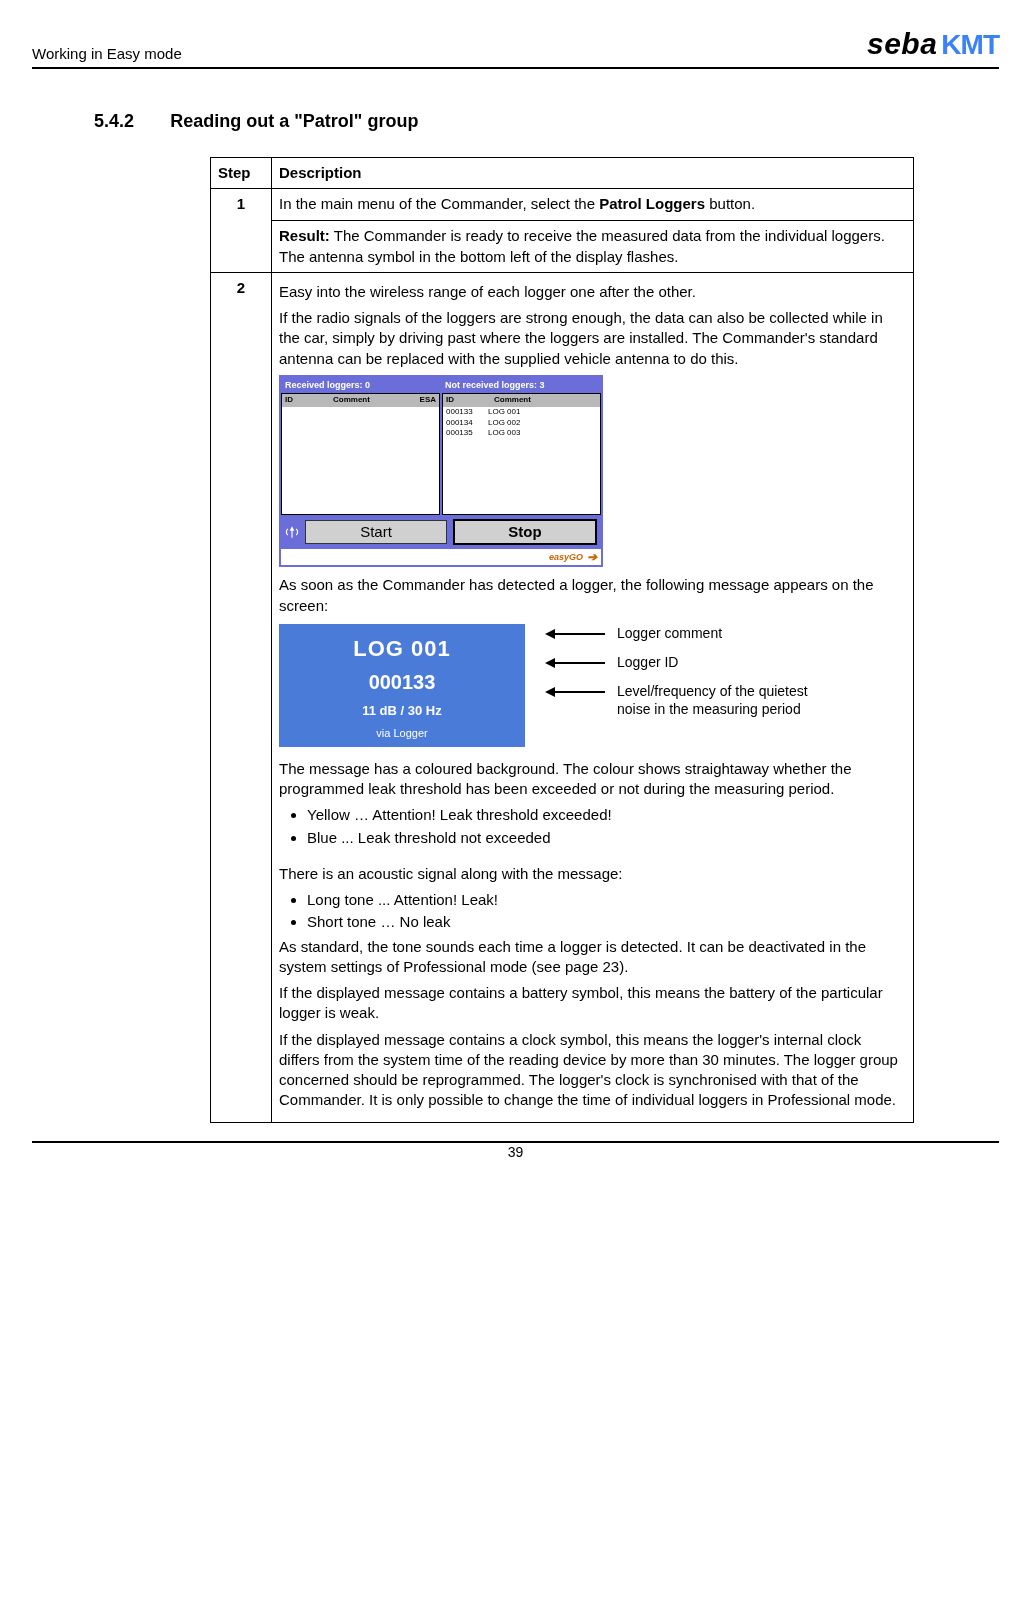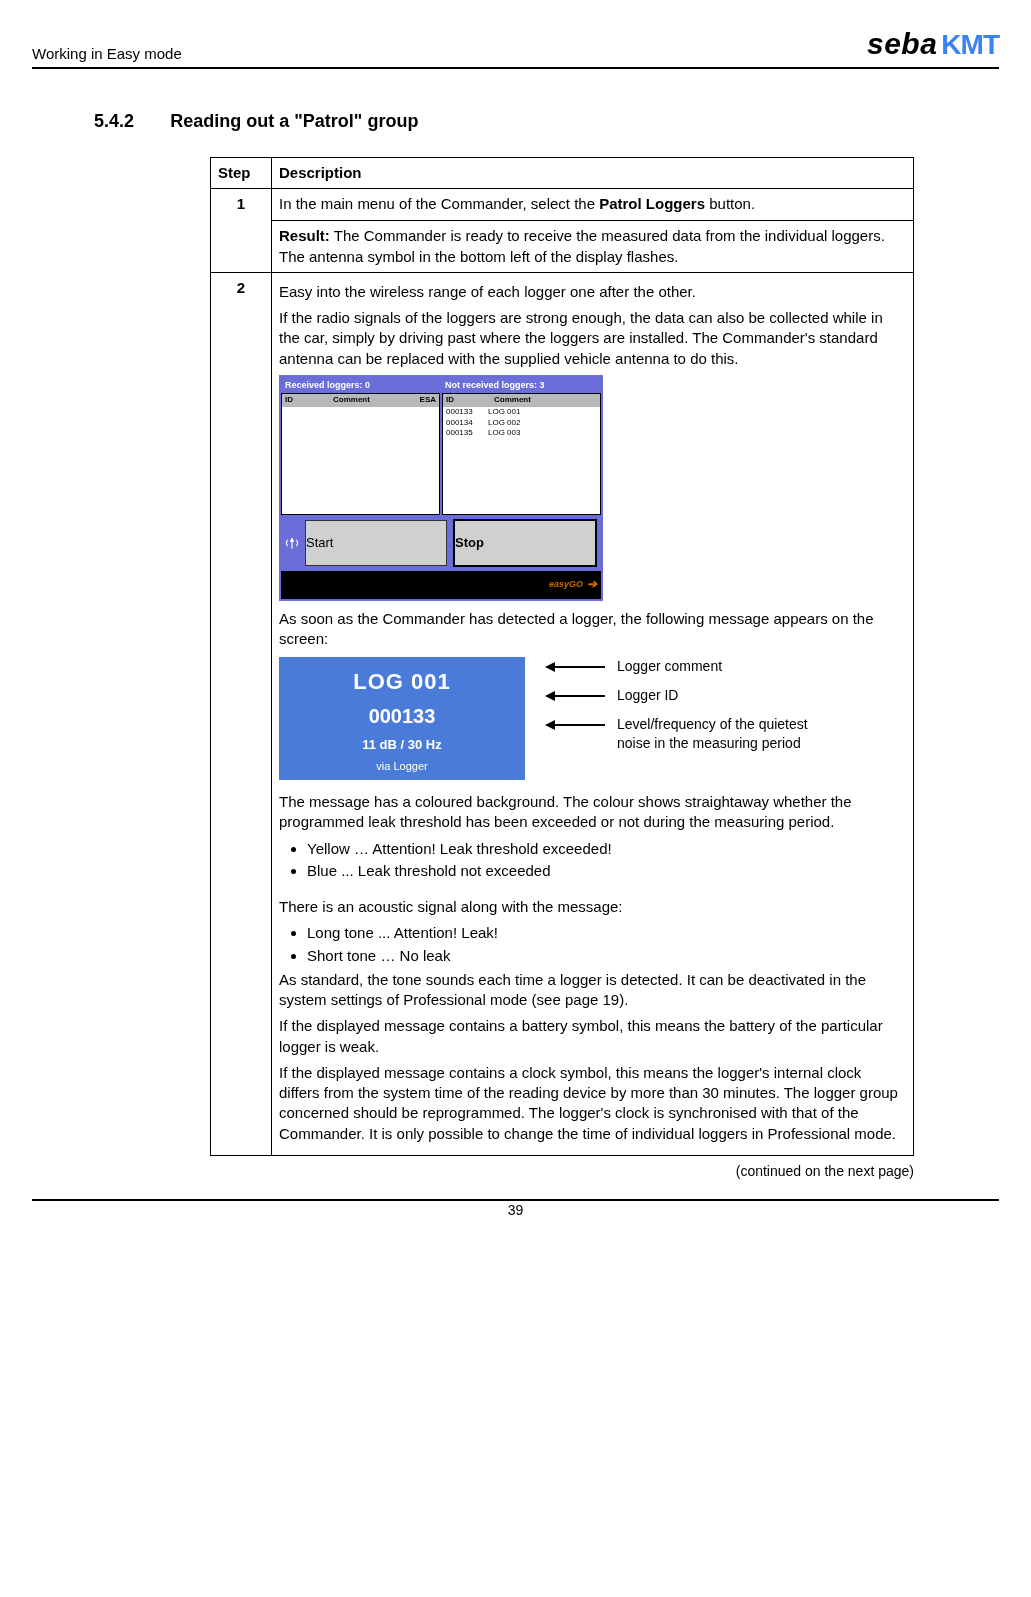--- a/index.html
+++ b/index.html
@@ -86,27 +86,27 @@
   }
   .cmdr-colhead span { padding: 1px 3px; }
   .cmdr-row { font-size: 8px; padding: 0 3px; white-space: nowrap; }
   .cmdr-row span { display: inline-block; }
   .cmdr-row .cid { width: 42px; }
   .cmdr-bottom {
     display: flex; align-items: center; gap: 6px;
     padding: 4px 4px 2px 4px;
   }
   .cmdr-btn {
-    flex: 1; text-align: left; font-size: 13px;
-    background: #d0d0d0; border: 1px solid #333; padding: 13px 0;
+    flex: 1; text-align: center; font-size: 15px;
+    background: #d0d0d0; border: 1px solid #333; padding: 1px 0;
   }
   .cmdr-btn.sel { border: 2px solid #000; font-weight: bold; }
   .antenna { width: 14px; height: 14px; color: #fff; }
   .easygo {
-    background: #000000; height: 28px; margin-top: 2px;
+    background: #ffffff; height: 16px; margin-top: 2px;
     text-align: right; padding: 0 4px;
     color: #cc6600; font-size: 9px; font-style: italic; font-weight: bold;
     display: flex; align-items: center; justify-content: flex-end; gap: 4px;
   }
   .easygo .arrow { color: #cc6600; font-size: 12px; }
 
   
   .msg-row { display: flex; align-items: flex-start; gap: 20px; margin: 8px 0 12px 0; }
   .bluebox {
     width: 238px; background: #4a7bd9; color: #fff;
@@ -244,26 +244,25 @@
         <p>The message has a coloured background. The colour shows straightaway whether the programmed leak threshold has been exceeded or not during the measuring period.</p>
         <ul class="bullets">
           <li>Yellow … Attention! Leak threshold exceeded!</li>
           <li>Blue ... Leak threshold not exceeded</li>
         </ul>
         <p style="margin-top:16px">There is an acoustic signal along with the message:</p>
         <ul class="bullets">
           <li>Long tone ... Attention! Leak!</li>
           <li>Short tone … No leak</li>
         </ul>
-        <p>As standard, the tone sounds each time a logger is detected. It can be deactivated in the system settings of Professional mode (see page 19).</p>
+        <p>As standard, the tone sounds each time a logger is detected. It can be deactivated in the system settings of Professional mode (see page 23).</p>
         <p>If the displayed message contains a battery symbol, this means the battery of the particular logger is weak.</p>
         <p>If the displayed message contains a clock symbol, this means the logger's internal clock differs from the system time of the reading device by more than 30 minutes. The logger group concerned should be reprogrammed. The logger's clock is synchronised with that of the Commander. It is only possible to change the time of individual loggers in Professional mode.</p>
       </td>
     </tr>
   </tbody>
     </table>
 
-  <p class="continued">(continued on the next page)</p>
 </div>
 
 <div class="footer">
   <span>39</span>
 </div>
 
 </body></html>

